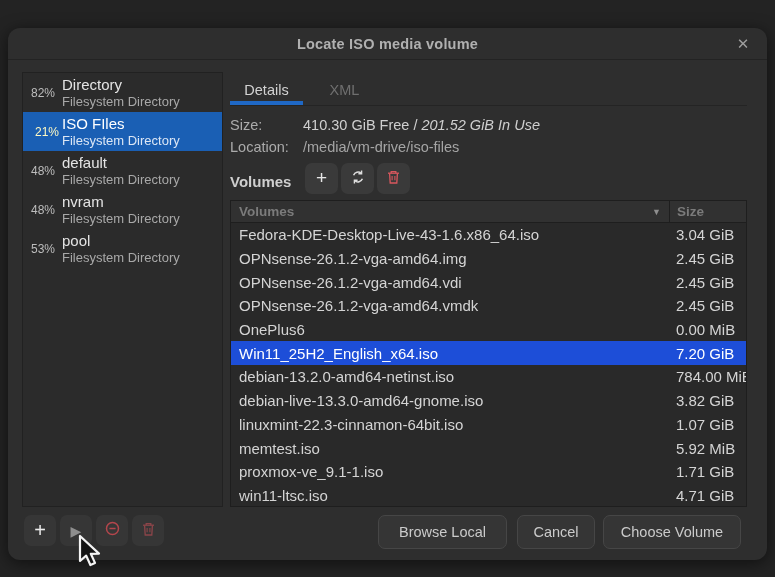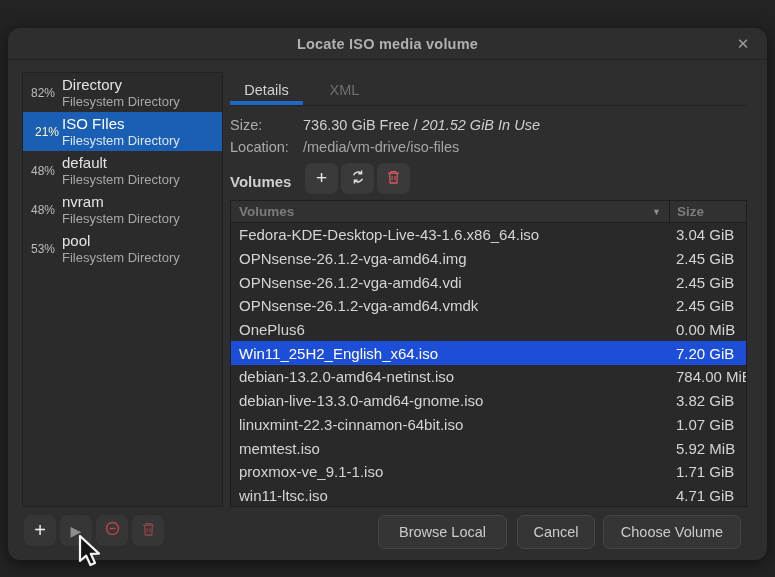--- a/index.html
+++ b/index.html
@@ -141,21 +141,21 @@
     </div>
     </div>
 
   <div class="tabbar">
     <div class="tab active">Details</div>
     <div class="tab inactive">XML</div>
   </div>
 
   <div class="detail-row" style="top:89px;">
     <span class="detail-label">Size:</span>
-    <span class="detail-value"><span>736.30 GiB Free / </span><span class="italic">201.52 GiB In Use</span></span>
+    <span class="detail-value"><span>410.30 GiB Free / </span><span class="italic">201.52 GiB In Use</span></span>
   </div>
   <div class="detail-row" style="top:111px;">
     <span class="detail-label">Location:</span>
     <span class="detail-value dim">/media/vm-drive/iso-files</span>
   </div>
 
   <div class="volumes-label">Volumes</div>
   <div class="tool-btn" style="left:297px;">
     <span class="plus-glyph">+</span>
   </div>

